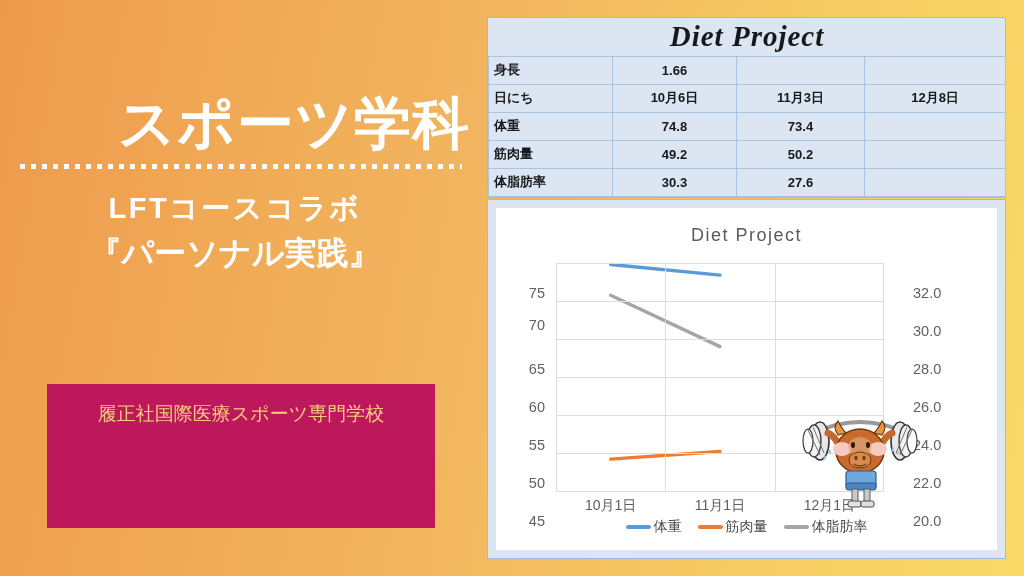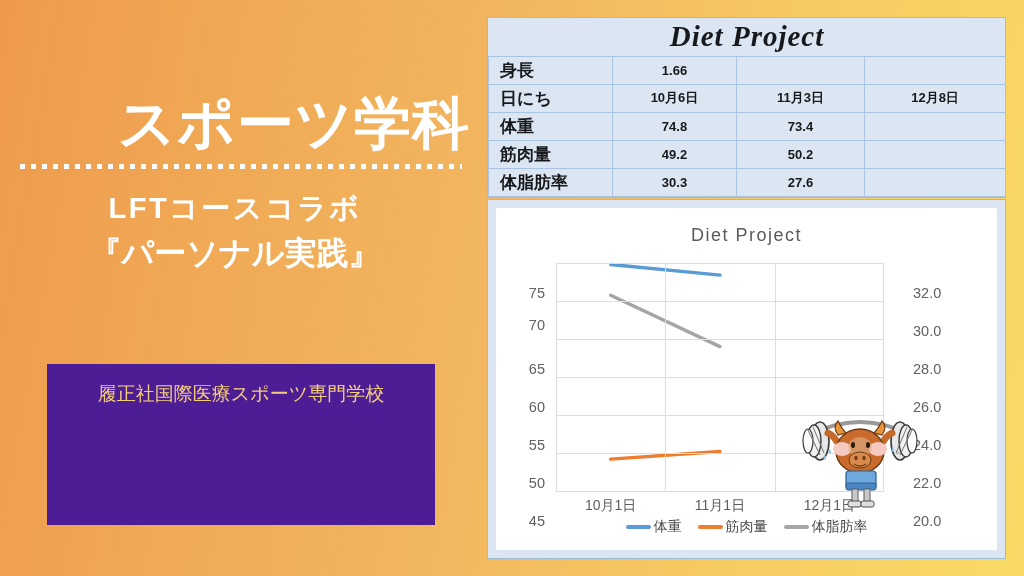--- a/index.html
+++ b/index.html
@@ -45,23 +45,23 @@
     text-align: center;
     color: #ffffff;
     font-weight: bold;
     white-space: nowrap;
   }
   #collab-line-1 { top: 189px; font-size: 29px; letter-spacing: 2.5px; }
   #collab-line-2 { top: 232px; font-size: 32px; letter-spacing: 0px; }
 
   #school-card {
     position: absolute;
-    left: 47px; top: 364px;
-    width: 388px; height: 161px;
-    background: #4c1d95;
+    left: 47px; top: 384px;
+    width: 388px; height: 144px;
+    background: #be185d;
   }
   #school-name {
     position: absolute;
     left: 0; top: 17px;
     width: 388px;
     text-align: center;
     font-size: 19px;
     color: #F5CE7A;
     white-space: nowrap;
   }
@@ -94,22 +94,22 @@
     border: 1px solid #A8C4E0;
     font-size: 13px;
     font-weight: bold;
     color: #16181C;
     text-align: center;
     height: 28px;
     padding: 0 2px;
   }
   #table-panel td.rowlabel {
     text-align: left;
-    padding-left: 11px;
-    font-size: 17px;
+    padding-left: 5px;
+    font-size: 13px;
   }
   #table-panel td.title-cell {
     font-family: "Liberation Serif", "DejaVu Serif", serif;
     font-size: 29px;
     font-style: italic;
     font-weight: bold;
     letter-spacing: 1px;
     height: 38px;
     border-top: none; border-left: none; border-right: none;
   }

